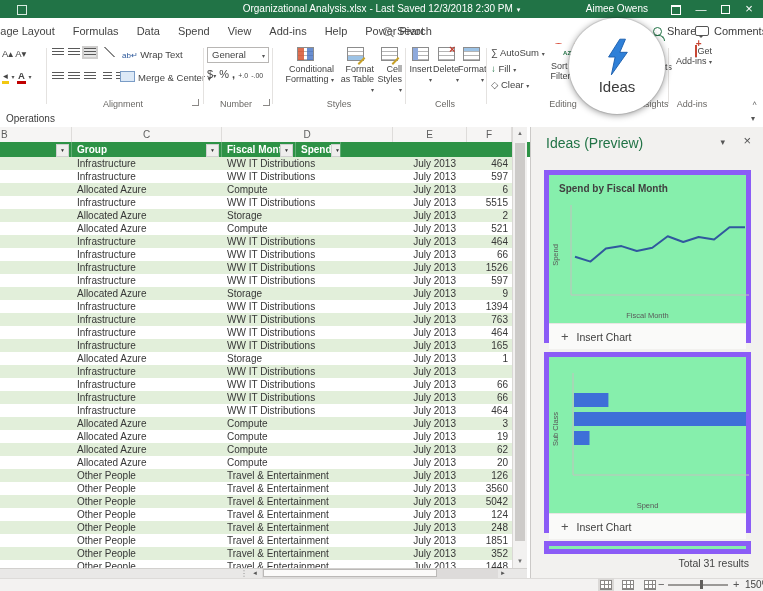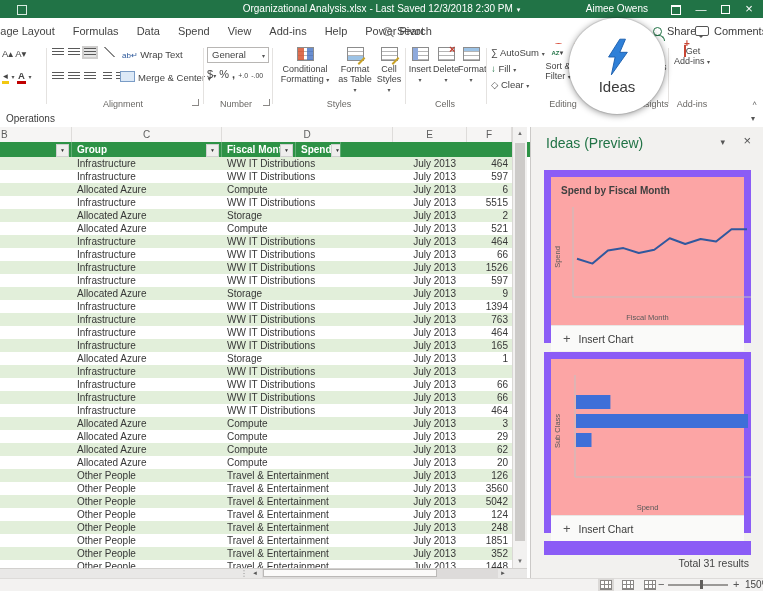--- a/index.html
+++ b/index.html
@@ -36,21 +36,21 @@
   .glabel{position:absolute;bottom:1px;font-size:9px;color:#6a6865;text-align:center;}
   .vdiv{position:absolute;top:4px;height:56px;width:1px;background:#E4E2E0;}
   .launcher{position:absolute;bottom:4px;width:6px;height:6px;border-right:1px solid #8A8886;border-bottom:1px solid #8A8886;}
   .mi{display:inline-block;width:12px;height:9px;margin:2px 2px 0 2px;
       background:repeating-linear-gradient(to bottom,#595959 0 1px,transparent 1px 3px);}
   .mi.sel{outline:2px solid #cfcecd;background-color:#e6e6e6;}
   .diag{display:inline-block;width:11px;height:10px;margin-left:3px;background:linear-gradient(45deg,transparent 45%,#8a8a8a 45% 55%,transparent 55%);}
   .merge-ic{display:inline-block;width:13px;height:9px;border:1px solid #7A9CC6;background:#DCE9F7;vertical-align:-1px;margin-right:3px;}
   .numbox{position:absolute;left:0;top:3px;width:56px;height:14px;border:1px solid #B8B6B4;background:#fff;font-size:9.5px;line-height:14px;padding-left:4px;}
   .numbox .nbcaret{position:absolute;right:3px;font-size:6px;top:1px;color:#555;}
-  .bigbtn{position:absolute;top:2px;text-align:center;font-size:9px;line-height:10px;color:#444;}
+  .bigbtn{position:absolute;top:2px;text-align:right;font-size:9px;line-height:10px;color:#444;}
   .bigbtn .bicon{display:block;margin:1px auto 3px auto;}
   .grid-ic{width:15px;height:12px;border:1px solid #8c8c8c;background:
       repeating-linear-gradient(to bottom,transparent 0 3px,#b5b5b5 3px 4px),#fff;position:relative;}
   .grid-ic.cf::before{content:"";position:absolute;left:0;top:0;width:6px;height:100%;background:#D65532;opacity:.85;}
   .grid-ic.cf::after{content:"";position:absolute;right:0;top:0;width:6px;height:100%;background:#4472C4;opacity:.8;}
   .grid-ic.fat::before{content:"";position:absolute;left:0;bottom:0;width:100%;height:4px;background:#9DC3E6;}
   .grid-ic.fat::after,.grid-ic.cs::after{content:"";position:absolute;right:-3px;bottom:-2px;width:9px;height:2px;background:#C9A227;transform:rotate(-45deg);}
   .grid-ic.ins::before{content:"";position:absolute;left:0;top:0;width:5px;height:100%;background:#8FAADC;}
   .grid-ic.del::before{content:"×";position:absolute;right:-2px;top:-4px;color:#C0392B;font-weight:bold;font-size:11px;}
   .grid-ic.fmt::before{content:"";position:absolute;left:0;top:0;width:100%;height:3px;background:#9DC3E6;}
@@ -96,21 +96,21 @@
   .hgrip{position:absolute;left:240px;top:0;font-size:8px;line-height:9px;color:#8a8a8a;}
   .harr{position:absolute;top:0;font-size:6px;line-height:9px;color:#555;}
   .htrack{position:absolute;left:262px;top:0;width:236px;height:9px;background:#DDDBDA;}
   .hthumb{position:absolute;left:263px;top:0;width:174px;height:8px;background:#FBFAF9;border:1px solid #BBB9B7;box-sizing:border-box;}
 
   
   .pane{position:absolute;left:530px;top:127px;width:233px;height:451px;background:#F2F1EF;border-left:1px solid #CBC9C7;box-sizing:border-box;}
   .pane-title{position:absolute;left:15px;top:8px;font-size:14px;color:#217346;}
   .pane-caret{position:absolute;right:38px;top:10px;font-size:9px;color:#555;}
   .pane-close{position:absolute;right:12px;top:6px;font-size:13px;color:#555;}
-  .card{position:absolute;left:13px;width:207px;background:#fca5a5;border:7px solid #8b5cf6;box-sizing:border-box;}
+  .card{position:absolute;left:13px;width:207px;background:#86efac;border:5px solid #8b5cf6;box-sizing:border-box;}
   .card .ctitle{font-size:10px;font-weight:bold;color:#404040;padding:8px 0 2px 10px;height:14px;}
   .chartbox{position:relative;}
   .ylab{position:absolute;left:2px;top:50%;transform:translateY(-50%) rotate(180deg);writing-mode:vertical-rl;
         font-size:7.5px;color:#595959;}
   .xlab{text-align:center;font-size:7.5px;color:#595959;height:12px;line-height:10px;}
   .cfooter{height:25px;border-top:1px solid #E8E6E4;background:#FAFAF9;display:flex;align-items:center;
            padding-left:12px;font-size:10.5px;color:#3b3b3b;}
   .cfooter .plus{font-size:13px;color:#555;margin-right:8px;font-weight:normal;}
   .totalres{position:absolute;right:14px;top:430px;font-size:10.5px;color:#444;}
 
@@ -490,21 +490,21 @@
           <div class="c" style="width: 150px; padding-left: 5px;">Allocated Azure</div>
           <div class="c" style="width: 171px; padding-left: 5px;">Compute</div>
           <div class="c" style="width: 74px; text-align: right; padding-right: 11px;">July 2013</div>
           <div class="c" style="width: 45px; text-align: right; padding-right: 4px;">3</div>
         </div>
         <div class="row">
           <div class="c" style="width: 72px;"></div>
           <div class="c" style="width: 150px; padding-left: 5px;">Allocated Azure</div>
           <div class="c" style="width: 171px; padding-left: 5px;">Compute</div>
           <div class="c" style="width: 74px; text-align: right; padding-right: 11px;">July 2013</div>
-          <div class="c" style="width: 45px; text-align: right; padding-right: 4px;">29</div>
+          <div class="c" style="width: 45px; text-align: right; padding-right: 4px;">19</div>
         </div>
         <div class="row band">
           <div class="c" style="width: 72px;"></div>
           <div class="c" style="width: 150px; padding-left: 5px;">Allocated Azure</div>
           <div class="c" style="width: 171px; padding-left: 5px;">Compute</div>
           <div class="c" style="width: 74px; text-align: right; padding-right: 11px;">July 2013</div>
           <div class="c" style="width: 45px; text-align: right; padding-right: 4px;">62</div>
         </div>
         <div class="row">
           <div class="c" style="width: 72px;"></div>

